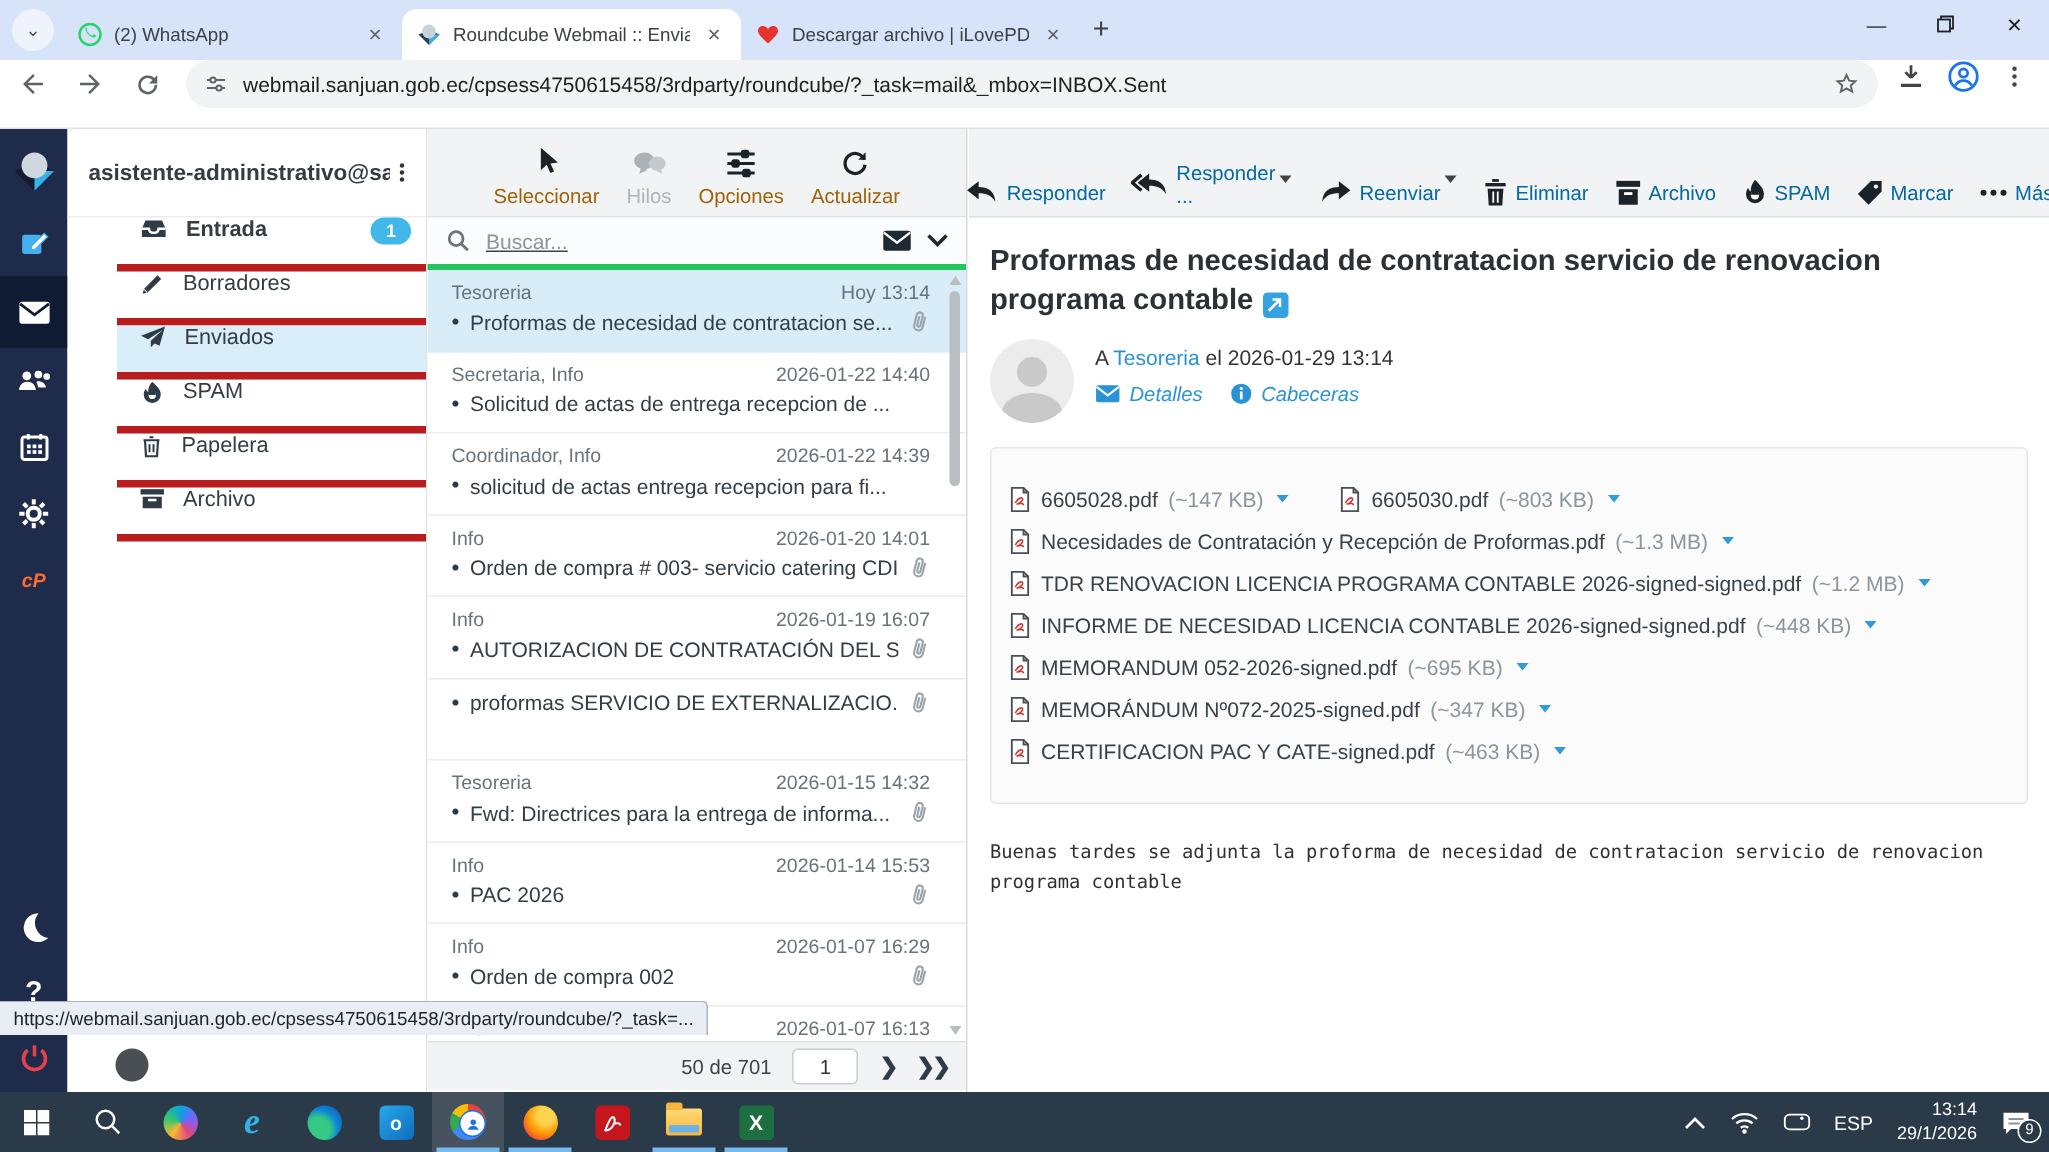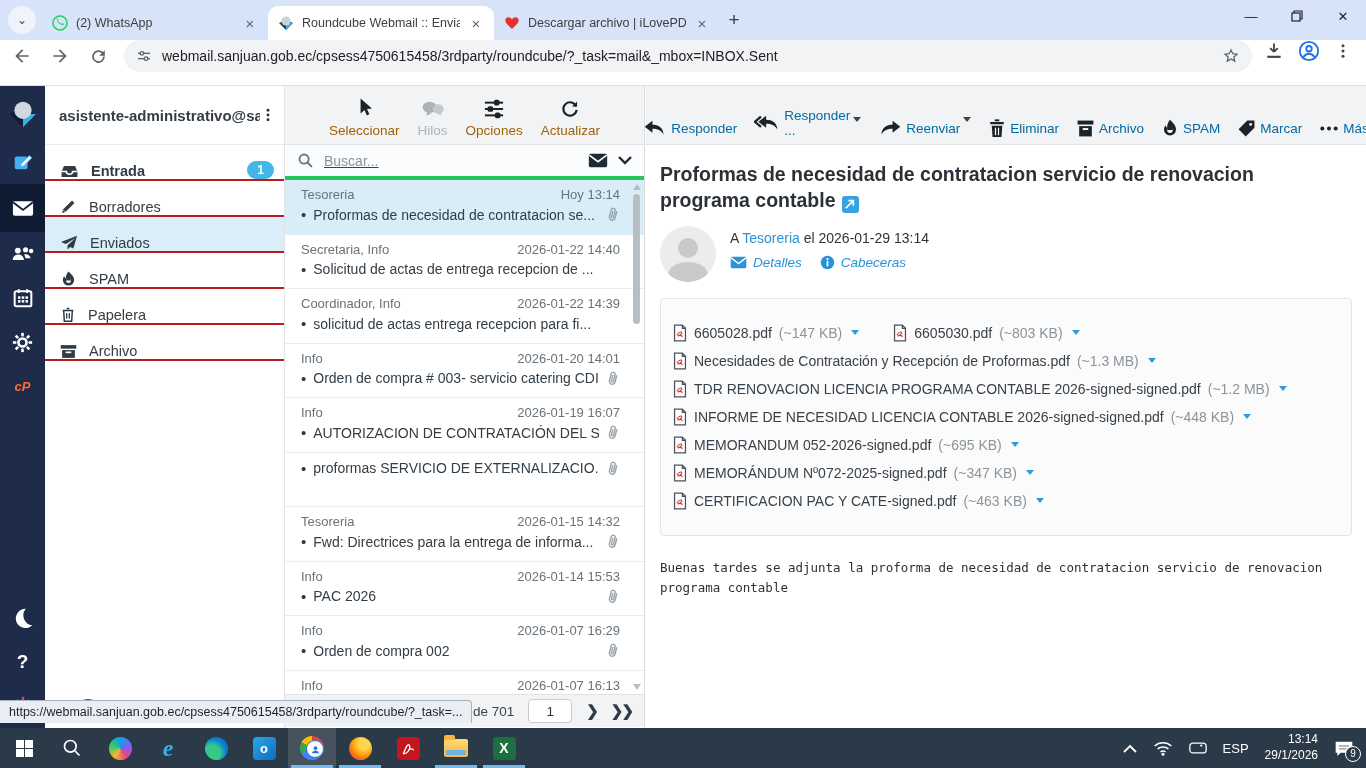--- a/index.html
+++ b/index.html
@@ -29,21 +29,21 @@
   .rail-item { width:45px; height:44px; display:flex; align-items:center; justify-content:center; }
   .rail-item.active { background:#0f1b33; height:48px; }
   .rail-logo { margin:6px 0 4px; }
   .rail-spacer { flex:1; }
   .cp-logo { color:#ff6c2c; font-size:13px; font-weight:bold; font-style:italic; }
   .q-icon { color:#fff; font-size:19px; font-weight:bold; }
 
   .folders { position:absolute; left:45px; top:0; width:240px; height:642px; background:#fff; border-right:1px solid #e3e3e3; }
   .acct { height:59px; display:flex; align-items:center; padding:0 8px 0 14px; border-bottom:1px solid #ececec; }
   .acct .name { flex:1; font-size:15px; font-weight:bold; color:#343c44; white-space:nowrap; overflow:hidden; }
-  .folder { height:36px; display:flex; align-items:flex-end; gap:12px; padding:0 10px 0 15px; font-size:14.5px; color:#343c44; border-bottom:2px solid #b91c1c; }
+  .folder { height:36px; display:flex; align-items:flex-start; gap:12px; padding:0 10px 0 15px; font-size:14.5px; color:#343c44; border-bottom:5px solid #b91c1c;margin-left:33px; }
   .folder.selected { background:#d9eef8; }
   .folder .flabel { flex:1; }
   .folder.unread .flabel { font-weight:bold; }
   .badge { background:#42b7ea; color:#fff; font-size:12px; font-weight:bold; border-radius:10px; padding:2px 10px; }
 
   .list { position:absolute; left:285px; top:0; width:360px; height:642px; background:#fff; border-right:1px solid #dcdcdc; }
   .list-toolbar { height:59px; background:#f2f3f5; display:flex; align-items:flex-end; justify-content:center; gap:18px; padding-bottom:6px; border-bottom:1px solid #e2e2e2; }
   .ltb-btn { display:flex; flex-direction:column; align-items:center; gap:4px; font-size:13.5px; color:#a16207; }
   .ltb-btn.disabled { color:#adb4ba; }
   .searchrow { height:35px; background:#fbfcfd; display:flex; align-items:center; gap:10px; padding:0 12px; border-bottom:4px solid #22c55e;text-decoration:underline; }
@@ -84,21 +84,21 @@
   .meta-l2 { display:flex; gap:18px; margin-top:9px; align-items:center; }
   .meta-link { display:flex; gap:6px; align-items:center; font-size:13.5px; color:#2a93d5;font-style:italic; }
   .attachbox { margin:10px 14px 0 14px; border:1px solid #e3e5e7; border-radius:4px; background:#fbfbfc; padding:20px 12px; display:flex; flex-wrap:wrap; column-gap:34px; }
   .attach { display:inline-flex; align-items:center; gap:7px; height:28px; font-size:14px; color:#38424a; white-space:nowrap; }
   .attach .size { color:#8b959c; }
   .attach .acaret { width:0; height:0; border-left:4px solid transparent; border-right:4px solid transparent; border-top:5px solid #2f9bd8; margin-left:2px; }
   .mailbody { padding:22px 14px; font-family:"DejaVu Sans Mono","Liberation Mono",monospace; font-size:12.5px; color:#303030; line-height:1.6; }
 
   
   .fab { position:absolute; left:77px; top:699px; width:22px; height:22px; border-radius:50%; background:#4a4f54; }
-  .statusbubble { position:absolute; left:0px; top:700px; height:23px; background:#e9edf4; border:1px solid #aab2bd; border-left:0; border-bottom:0; border-radius:0 4px 0 0; display:flex; align-items:center; padding:0 9px; font-size:12.5px; color:#1f2328; max-width:480px; white-space:nowrap; }
+  .statusbubble { position:absolute; left:0px; top:667px; height:23px; background:#e9edf4; border:1px solid #aab2bd; border-left:0; border-bottom:0; border-radius:0 4px 0 0; display:flex; align-items:center; padding:0 9px; font-size:12.5px; color:#1f2328; max-width:480px; white-space:nowrap; }
 
   
   .taskbar { position:absolute; left:0; top:728px; width:1366px; height:40px; background:#2b3a48; display:flex; align-items:center; }
   .tb-app { width:48px; height:40px; display:flex; align-items:center; justify-content:center; position:relative; }
   .tb-app.hl { background:#46535f; }
   .tb-app.running::after { content:""; position:absolute; left:3px; right:3px; bottom:0; height:3px; background:#76b9ed; }
   .tray { margin-left:auto; display:flex; align-items:center; gap:16px; padding-right:12px; color:#fff; }
   .tray .lang { font-size:13px; }
   .clock { text-align:right; font-size:12px; line-height:1.3; }
   .notif { position:relative; }

